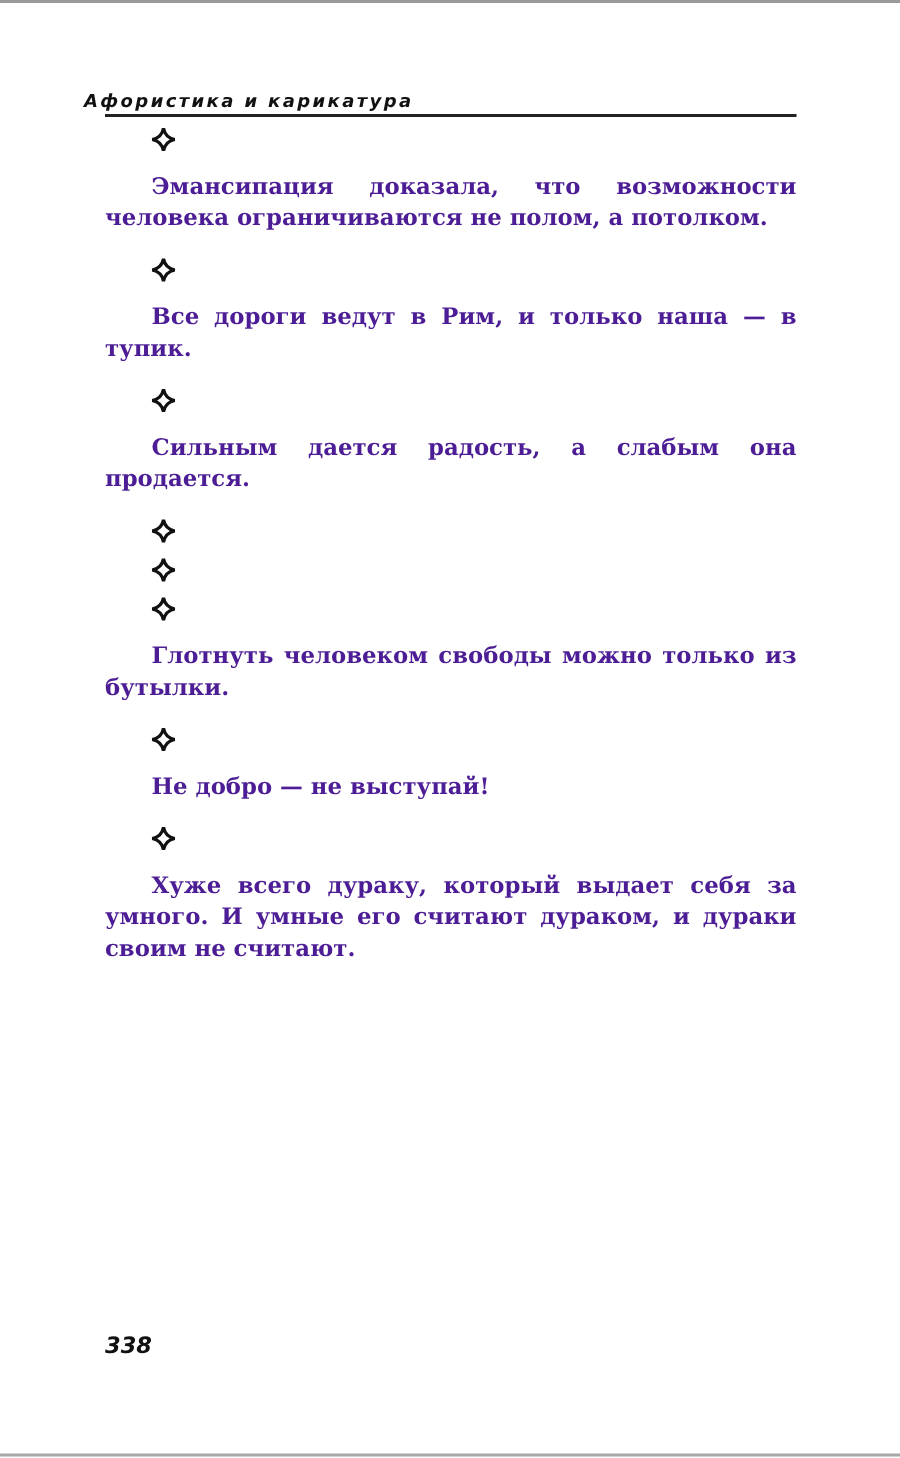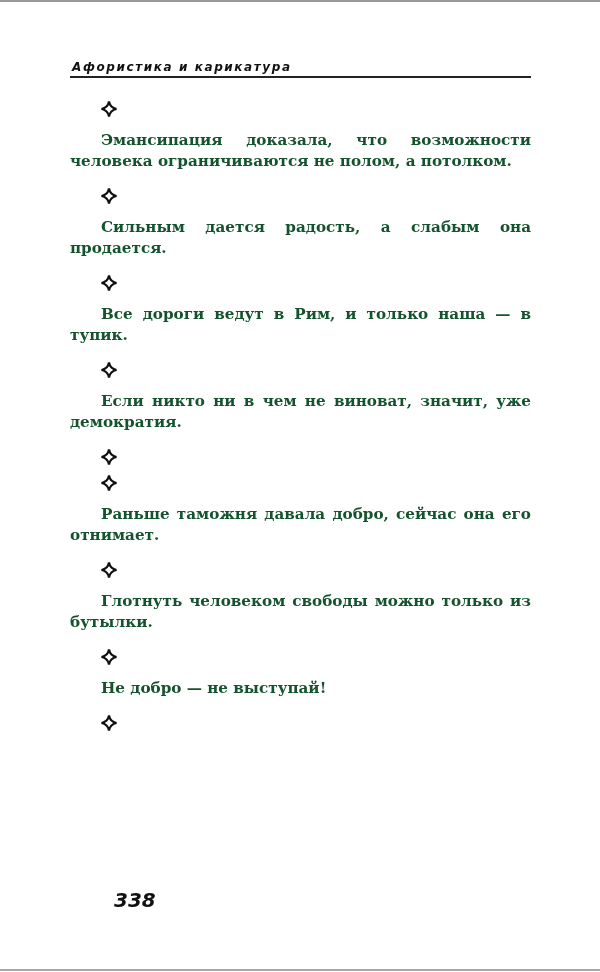--- a/index.html
+++ b/index.html
@@ -1,35 +1,35 @@
 <!DOCTYPE html>
 <html><head>
 <meta charset="utf-8">
 <style>
   html, body { margin:0; padding:0; background:#ffffff; }
   body { width:600px; height:972px; position:relative; overflow:hidden; }
   .frame-top { position:absolute; left:0; top:0; width:600px; height:2px; background:#9a9a9a; }
   .frame-bottom { position:absolute; left:0; top:969px; width:600px; height:2px; background:#a8a8a8; }
   .running-head {
-    position:absolute; left:72px; top:60px;
+    position:absolute; left:56px; top:60px;
     font-family:"DejaVu Sans", sans-serif; font-style:italic; font-weight:bold;
     font-size:12px; letter-spacing:1.6px; color:#111;
   }
   .rule { position:absolute; left:70px; top:76px; width:461px; height:2px; background:#222; }
-  .content { position:absolute; left:70px; top:96px; width:461px;
+  .content { position:absolute; left:70px; top:80px; width:461px;
     font-family:"DejaVu Serif", serif; font-weight:bold; font-size:15.2px;
-    line-height:21px; color:#14532d; }
+    line-height:21px; color:#4c1d95; }
   .entry { margin:0; }
   .diamond { height:26px; padding-left:31px; display:flex; align-items:center; }
   .diamond svg { display:block; }
   .text { text-indent:31px; text-align:justify; margin:8px 0 11px 0; }
   .page-number {
     position:absolute; left:70px; top:888px;
     font-family:"DejaVu Sans", sans-serif; font-style:italic; font-weight:bold;
-    font-size:20px; color:#111;margin-left:44px;
+    font-size:15px; color:#111;
   }
 </style>
 </head>
 <body>
 
 <div class="frame-top"></div>
 
 <div class="running-head">Афористика и карикатура</div>
 <div class="rule"></div>
 
@@ -41,52 +41,43 @@
         </svg>
       </div>
       <p class="text" lang="ru">Эмансипация доказала, что возможности человека ограничиваются не полом, а потолком.</p>
     </div>
     <div class="entry">
       <div class="diamond">
         <svg width="16" height="16" viewBox="0 0 16 16">
           <path d="M8 0.5 Q9.2 6.8 15.5 8 Q9.2 9.2 8 15.5 Q6.8 9.2 0.5 8 Q6.8 6.8 8 0.5 Z" fill="none" stroke="#111" stroke-width="2.2" stroke-linejoin="miter"></path>
         </svg>
       </div>
-      <p class="text" lang="ru">Сильным дается радость, а слабым она продается.</p>
-    </div>
-    <div class="entry">
-      <div class="diamond">
-        <svg width="16" height="16" viewBox="0 0 16 16">
-          <path d="M8 0.5 Q9.2 6.8 15.5 8 Q9.2 9.2 8 15.5 Q6.8 9.2 0.5 8 Q6.8 6.8 8 0.5 Z" fill="none" stroke="#111" stroke-width="2.2" stroke-linejoin="miter"></path>
-        </svg>
-      </div>
       <p class="text" lang="ru">Все дороги ведут в Рим, и только наша — в тупик.</p>
     </div>
     <div class="entry">
       <div class="diamond">
         <svg width="16" height="16" viewBox="0 0 16 16">
           <path d="M8 0.5 Q9.2 6.8 15.5 8 Q9.2 9.2 8 15.5 Q6.8 9.2 0.5 8 Q6.8 6.8 8 0.5 Z" fill="none" stroke="#111" stroke-width="2.2" stroke-linejoin="miter"></path>
         </svg>
       </div>
-      <p class="text" lang="ru">Если никто ни в чем не виноват, значит, уже демократия.</p>
+      <p class="text" lang="ru">Сильным дается радость, а слабым она продается.</p>
     </div>
     <div class="entry">
       <div class="diamond">
         <svg width="16" height="16" viewBox="0 0 16 16">
           <path d="M8 0.5 Q9.2 6.8 15.5 8 Q9.2 9.2 8 15.5 Q6.8 9.2 0.5 8 Q6.8 6.8 8 0.5 Z" fill="none" stroke="#111" stroke-width="2.2" stroke-linejoin="miter"></path>
         </svg>
       </div>
     </div>
     <div class="entry">
       <div class="diamond">
         <svg width="16" height="16" viewBox="0 0 16 16">
           <path d="M8 0.5 Q9.2 6.8 15.5 8 Q9.2 9.2 8 15.5 Q6.8 9.2 0.5 8 Q6.8 6.8 8 0.5 Z" fill="none" stroke="#111" stroke-width="2.2" stroke-linejoin="miter"></path>
         </svg>
       </div>
-      <p class="text" lang="ru">Раньше таможня давала добро, сейчас она его отнимает.</p>
     </div>
     <div class="entry">
       <div class="diamond">
         <svg width="16" height="16" viewBox="0 0 16 16">
           <path d="M8 0.5 Q9.2 6.8 15.5 8 Q9.2 9.2 8 15.5 Q6.8 9.2 0.5 8 Q6.8 6.8 8 0.5 Z" fill="none" stroke="#111" stroke-width="2.2" stroke-linejoin="miter"></path>
         </svg>
       </div>
       <p class="text" lang="ru">Глотнуть человеком свободы можно только из бутылки.</p>
     </div>
     <div class="entry">
@@ -96,18 +87,19 @@
         </svg>
       </div>
       <p class="text" lang="ru">Не добро — не выступай!</p>
     </div>
     <div class="entry">
       <div class="diamond">
         <svg width="16" height="16" viewBox="0 0 16 16">
           <path d="M8 0.5 Q9.2 6.8 15.5 8 Q9.2 9.2 8 15.5 Q6.8 9.2 0.5 8 Q6.8 6.8 8 0.5 Z" fill="none" stroke="#111" stroke-width="2.2" stroke-linejoin="miter"></path>
         </svg>
       </div>
+      <p class="text" lang="ru">Хуже всего дураку, который выдает себя за умного. И умные его считают дураком, и дураки своим не считают.</p>
     </div>
   </div>
 
 <div class="page-number">338</div>
 
 <div class="frame-bottom"></div>
 
 </body></html>

